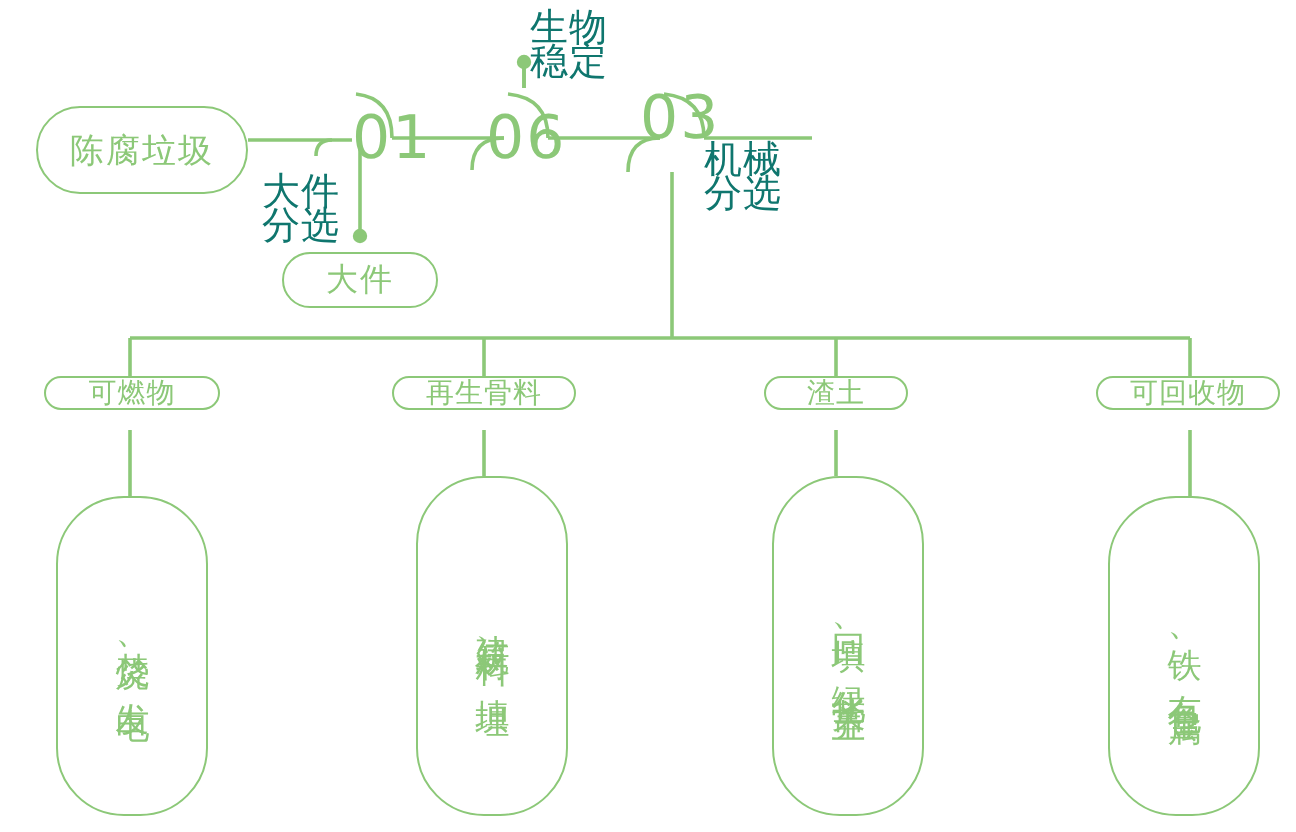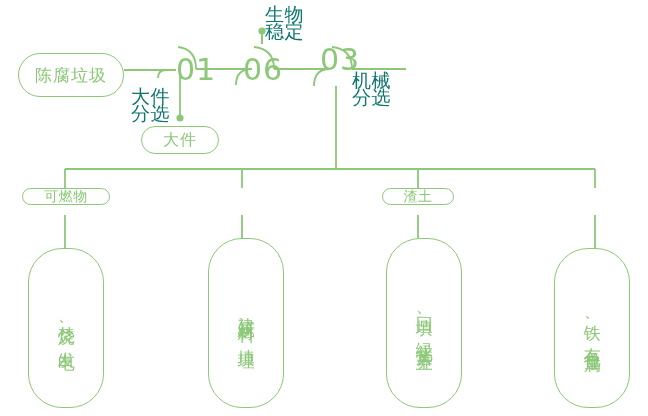--- a/index.html
+++ b/index.html
@@ -178,20 +178,22 @@
     <div>稳定</div>
   </div>
   <div class="annot annot-mech">
     <div>机械</div>
     <div>分选</div>
   </div>
 
   <div class="pill pill-bulky">大件</div>
 
   <div class="pill pill-branch pill-b0">可燃物</div>
+  <div class="pill pill-branch pill-b1">再生骨料</div>
   <div class="pill pill-branch pill-b2">渣土</div>
+  <div class="pill pill-branch pill-b3">可回收物</div>
 
   <div class="outcome-box ob0">焚烧、发电</div>
   <div class="outcome-box ob1">建筑材料、填埋</div>
   <div class="outcome-box ob2">回填、绿化营养土</div>
   <div class="outcome-box ob3">铁、有色金属</div>
 
 </div>
 
 </body></html>

